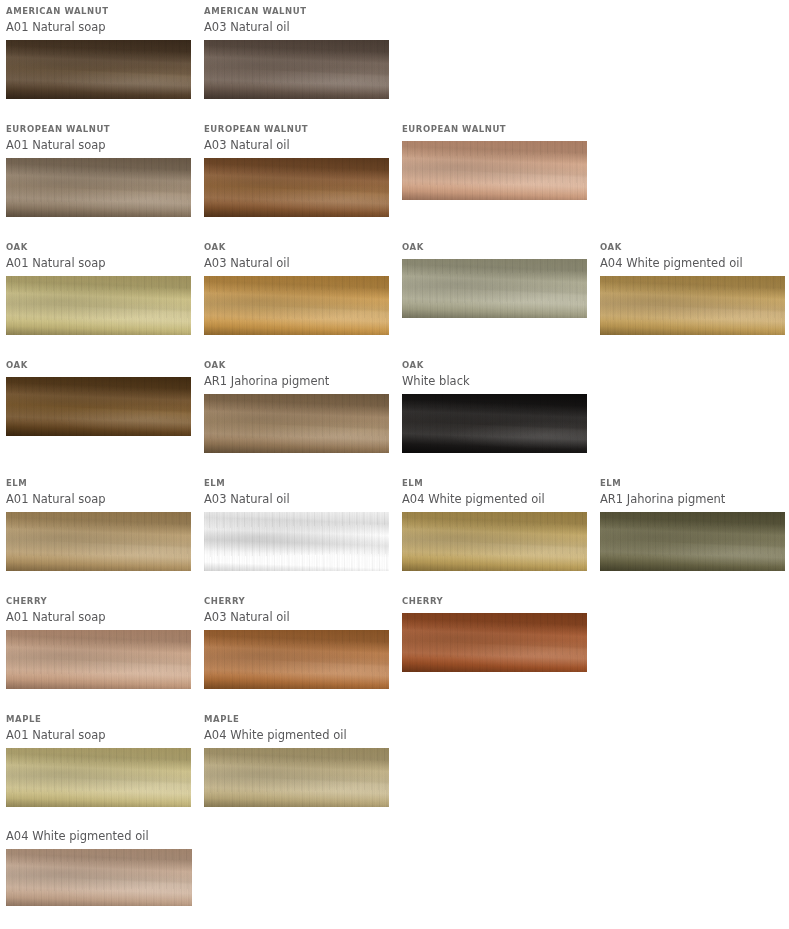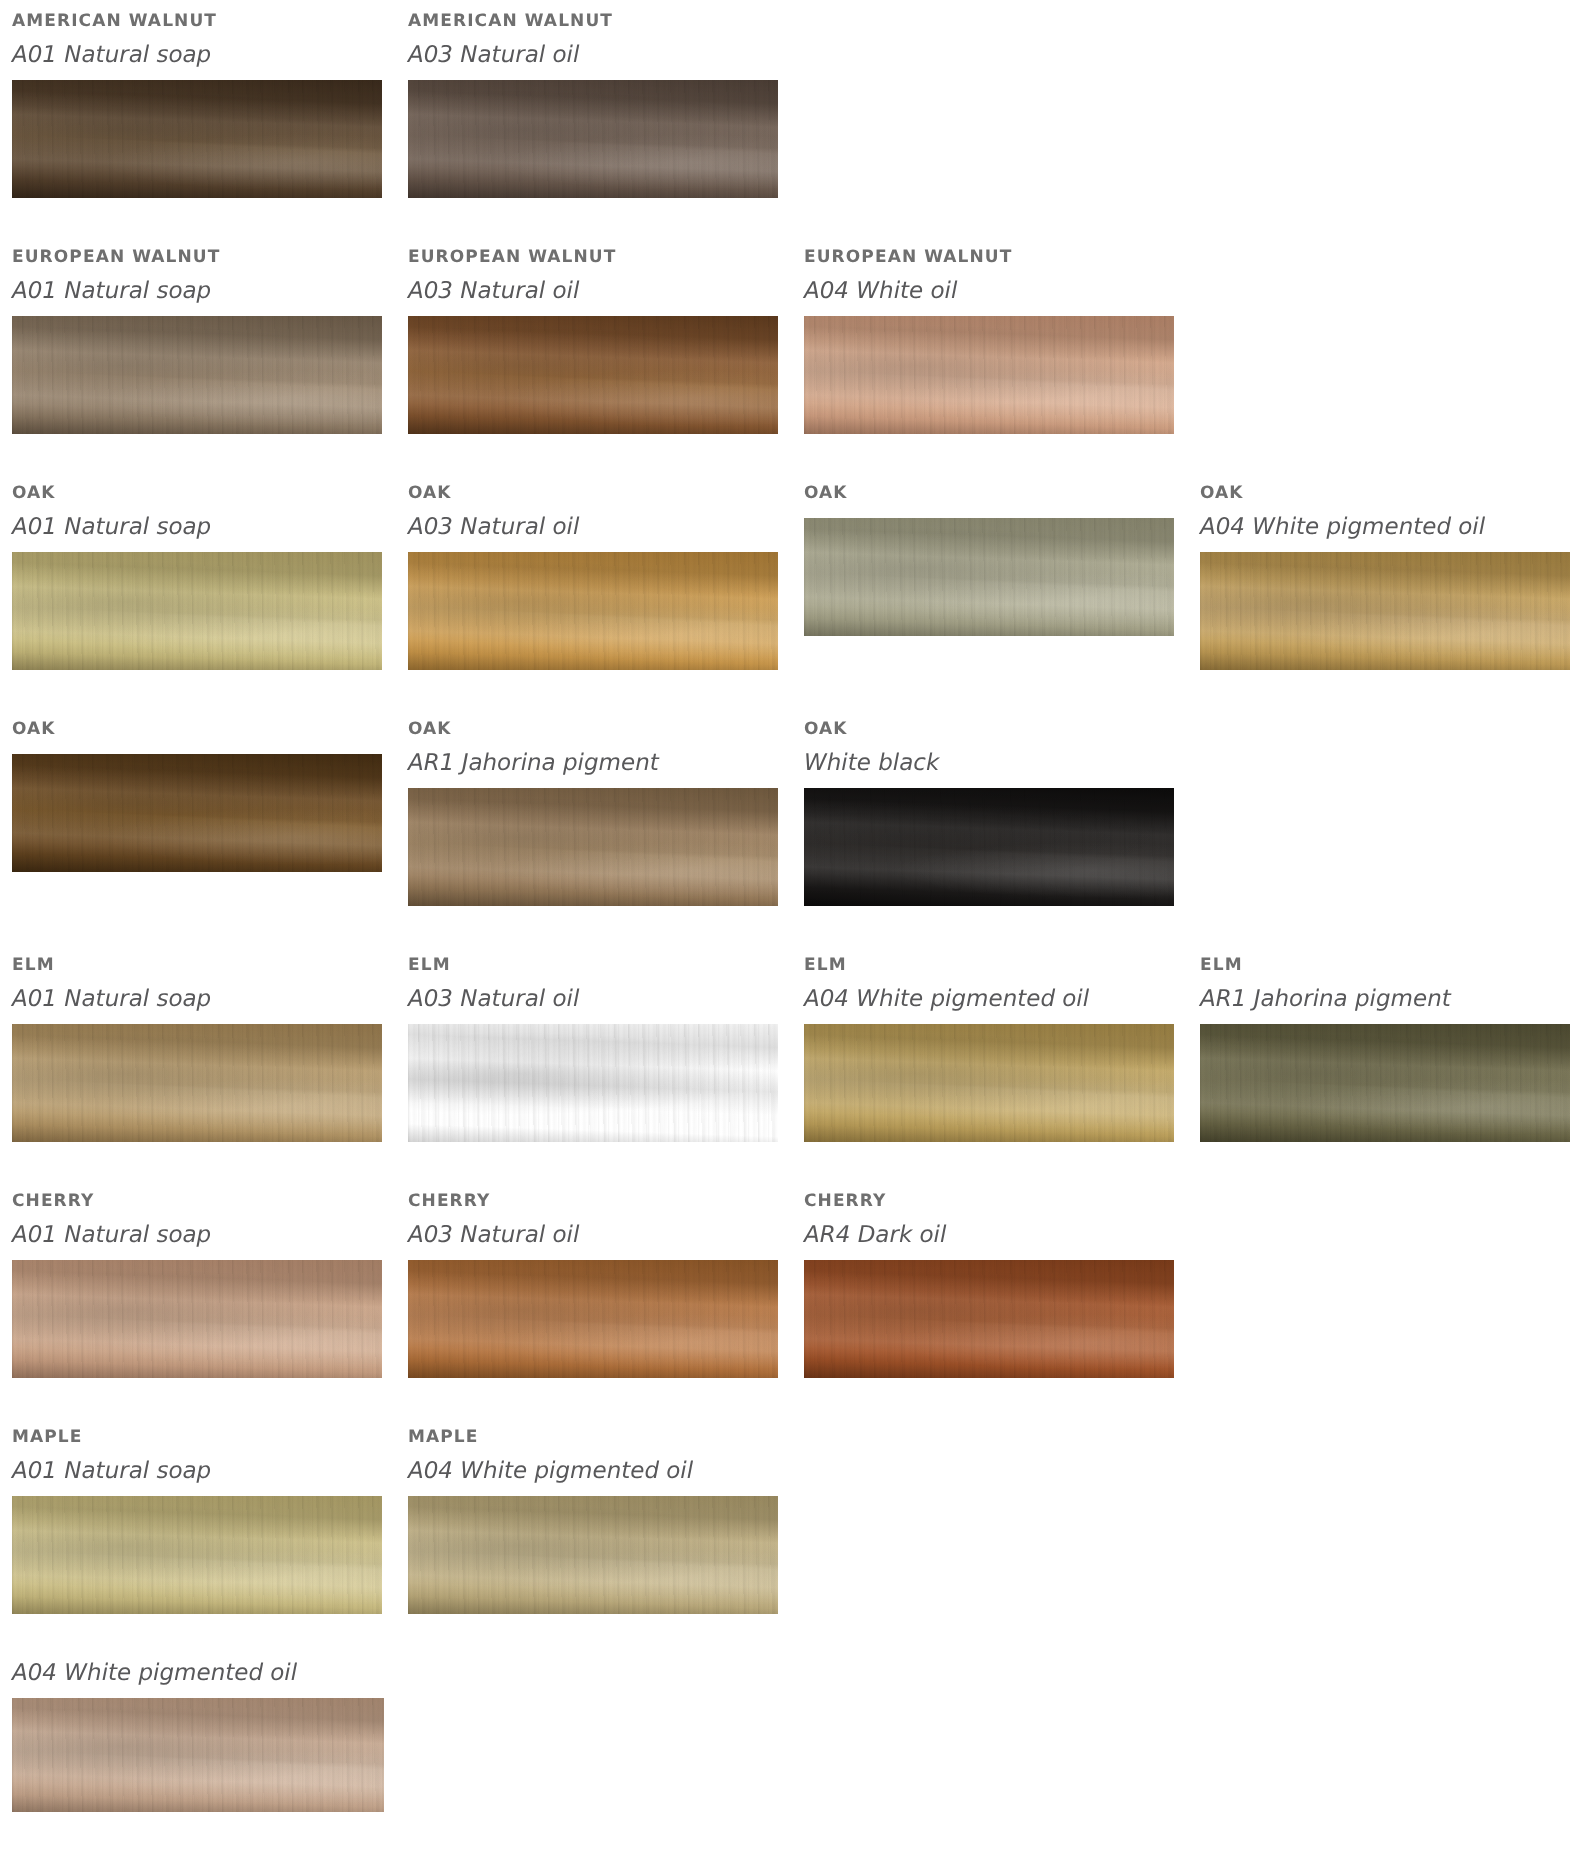--- a/index.html
+++ b/index.html
@@ -54,21 +54,20 @@
   }
 
   .finish-name {
     font-size: 11.5px;
     font-weight: normal;
     color: #58585a;
     line-height: 14px;
     margin: 0;
     padding-top: 3px;
     white-space: nowrap;
-    font-style: italic;
   }
 
   .swatch {
     position: relative;
     width: 185px;
     height: 59px;
     margin-top: 6px;
     overflow: hidden;
     background-repeat: no-repeat;
     background-size: 100% 100%;
@@ -160,21 +159,20 @@
         <div class="species-name">EUROPEAN WALNUT</div>
         <div class="finish-name">A03 Natural oil</div>
         <div class="swatch" style="background: linear-gradient(3deg, rgb(95, 59, 30) 0%, rgb(138, 90, 51) 22%, rgb(168, 118, 69) 46%, rgb(138, 90, 51) 68%, rgb(95, 59, 30) 100%);">
           <div class="bands"></div>
           <div class="grain"></div>
           <div class="figure"></div>
         </div>
       </div>
       <div class="sample-cell cell-col-2">
         <div class="species-name">EUROPEAN WALNUT</div>
-        <div class="finish-name">A04 White oil</div>
         <div class="swatch" style="background: linear-gradient(3deg, rgb(181, 133, 106) 0%, rgb(210, 163, 133) 22%, rgb(230, 189, 162) 46%, rgb(210, 163, 133) 68%, rgb(181, 133, 106) 100%);">
           <div class="bands"></div>
           <div class="grain"></div>
           <div class="figure"></div>
         </div>
       </div>
     </div>
     <div class="sample-row">
       <div class="sample-cell cell-col-0">
         <div class="species-name">OAK</div>
@@ -292,21 +290,20 @@
         <div class="species-name">CHERRY</div>
         <div class="finish-name">A03 Natural oil</div>
         <div class="swatch" style="background: linear-gradient(3deg, rgb(142, 87, 39) 0%, rgb(181, 116, 63) 22%, rgb(207, 145, 96) 46%, rgb(181, 116, 63) 68%, rgb(142, 87, 39) 100%);">
           <div class="bands"></div>
           <div class="grain"></div>
           <div class="figure"></div>
         </div>
       </div>
       <div class="sample-cell cell-col-2">
         <div class="species-name">CHERRY</div>
-        <div class="finish-name">AR4 Dark oil</div>
         <div class="swatch" style="background: linear-gradient(3deg, rgb(126, 61, 26) 0%, rgb(164, 85, 43) 22%, rgb(189, 112, 69) 46%, rgb(164, 85, 43) 68%, rgb(126, 61, 26) 100%);">
           <div class="bands"></div>
           <div class="grain"></div>
           <div class="figure"></div>
         </div>
       </div>
     </div>
     <div class="sample-row">
       <div class="sample-cell cell-col-0">
         <div class="species-name">MAPLE</div>

